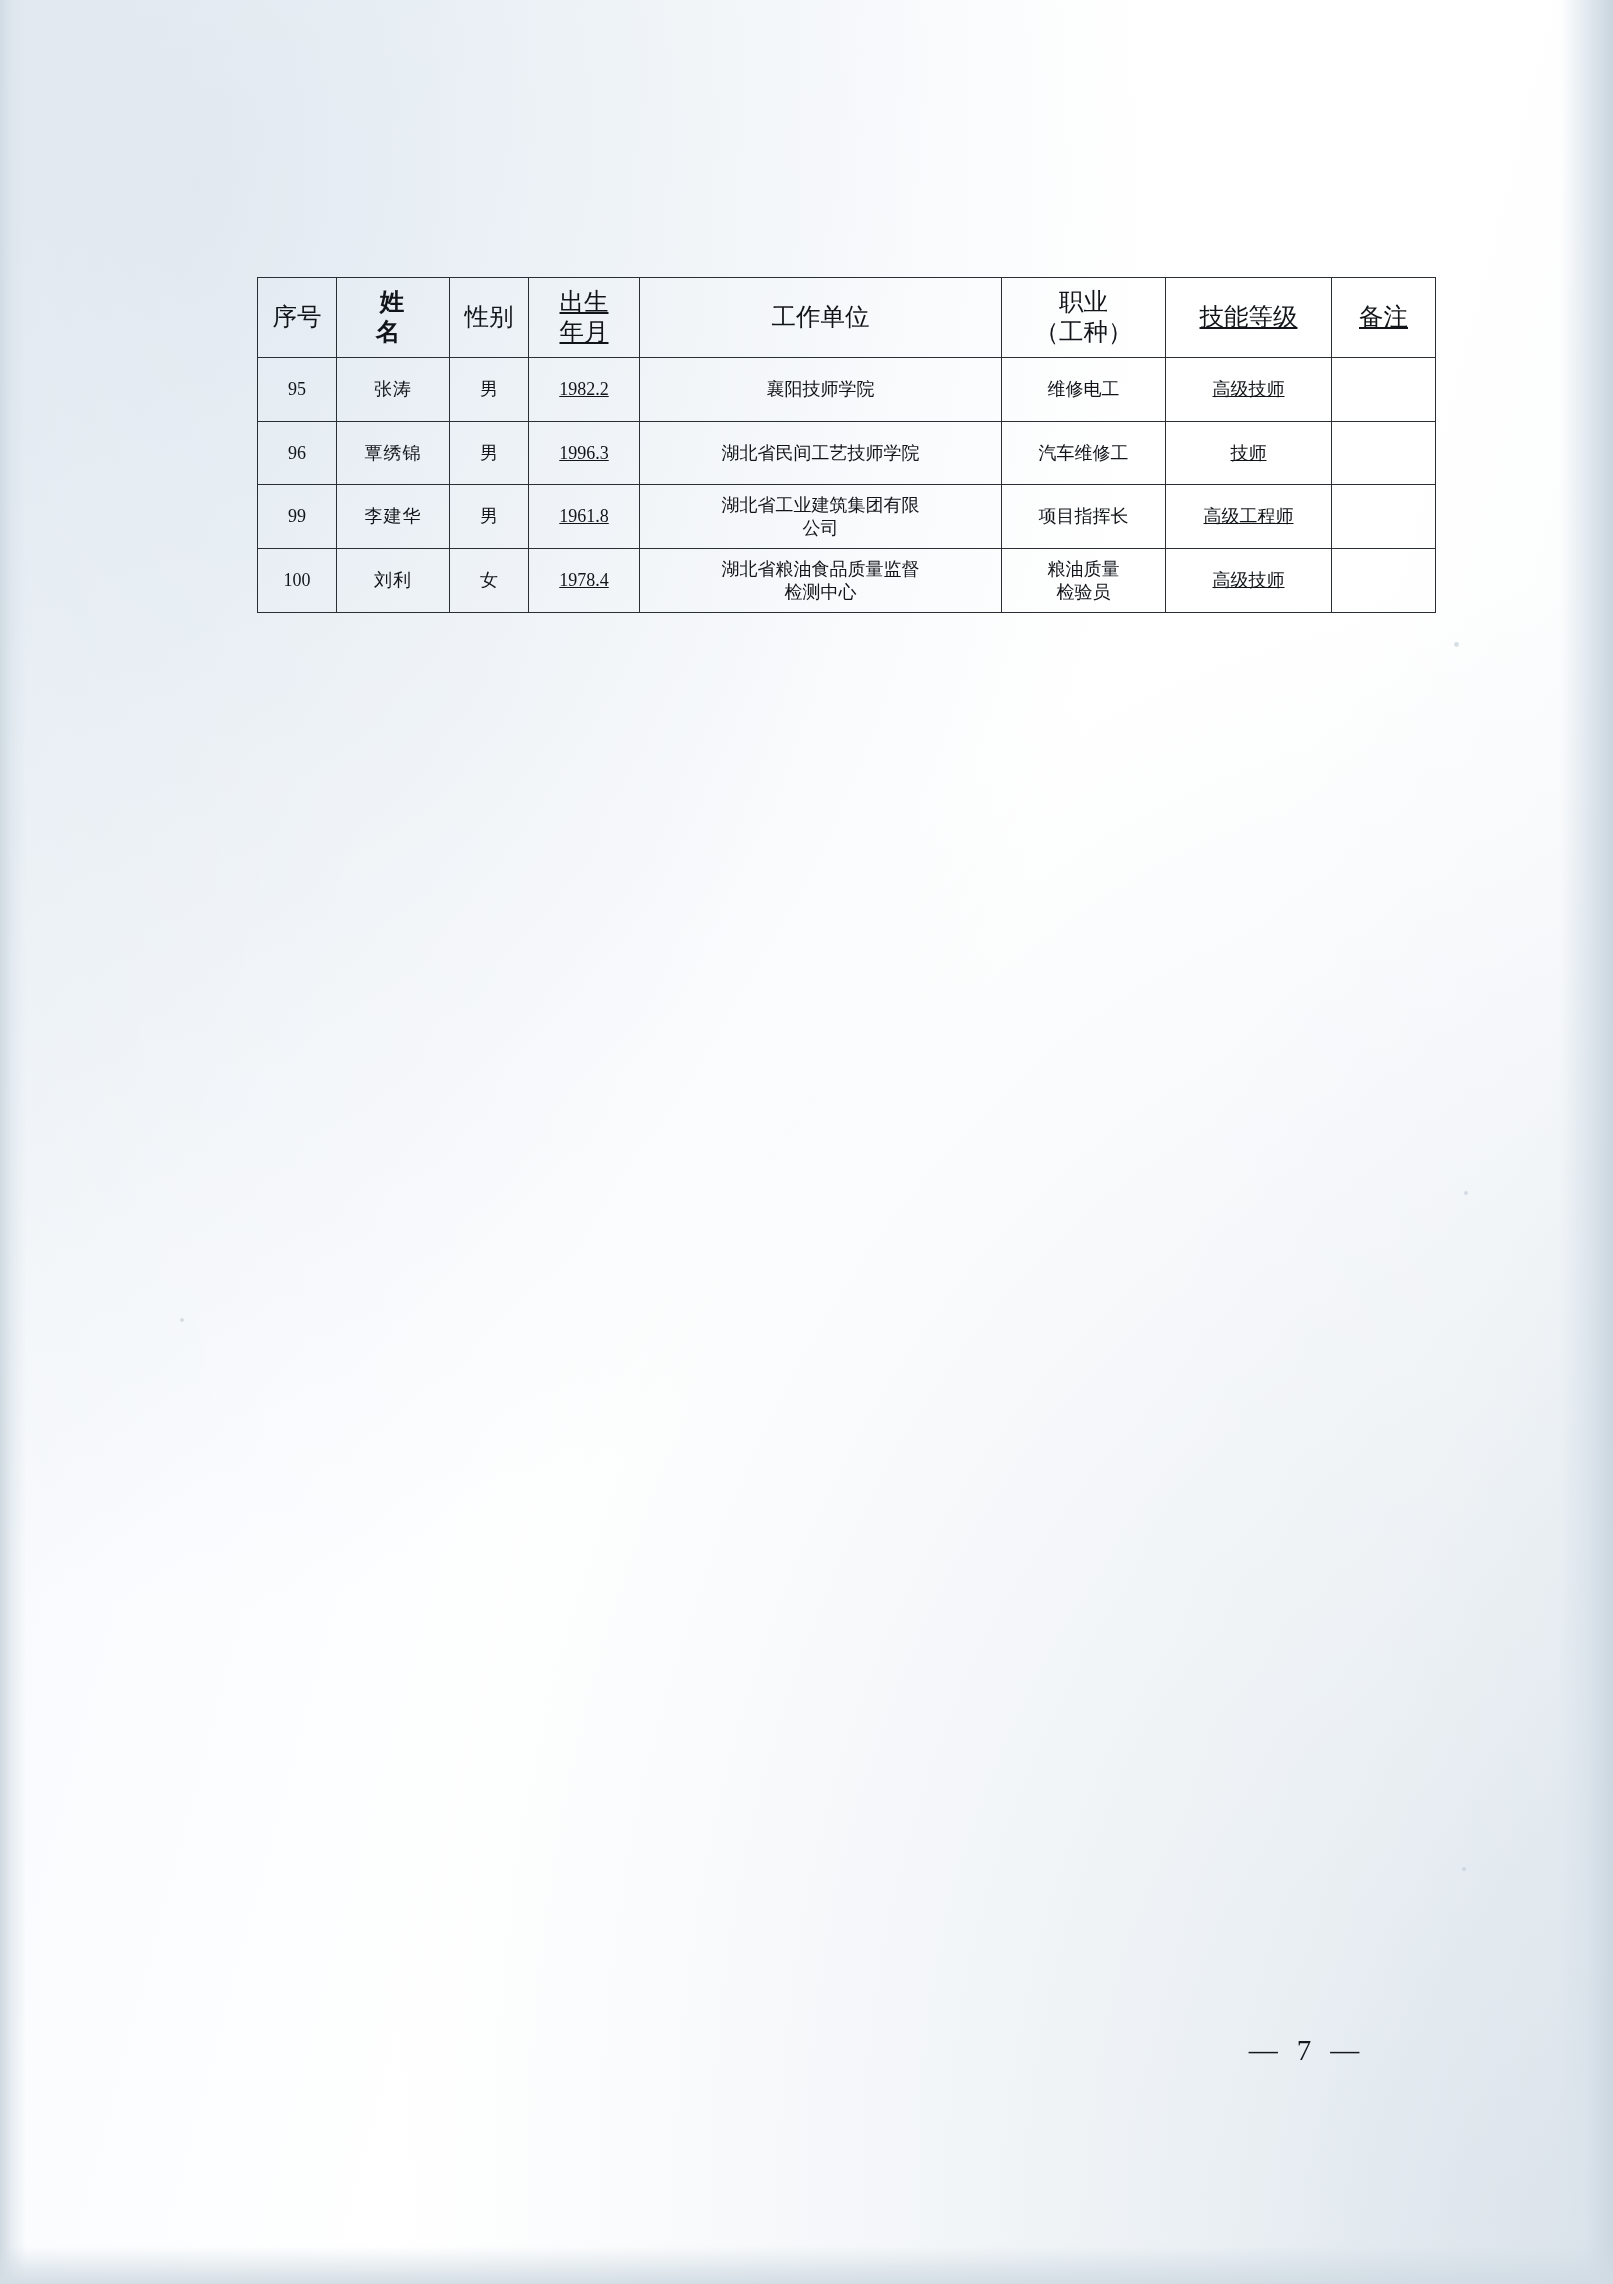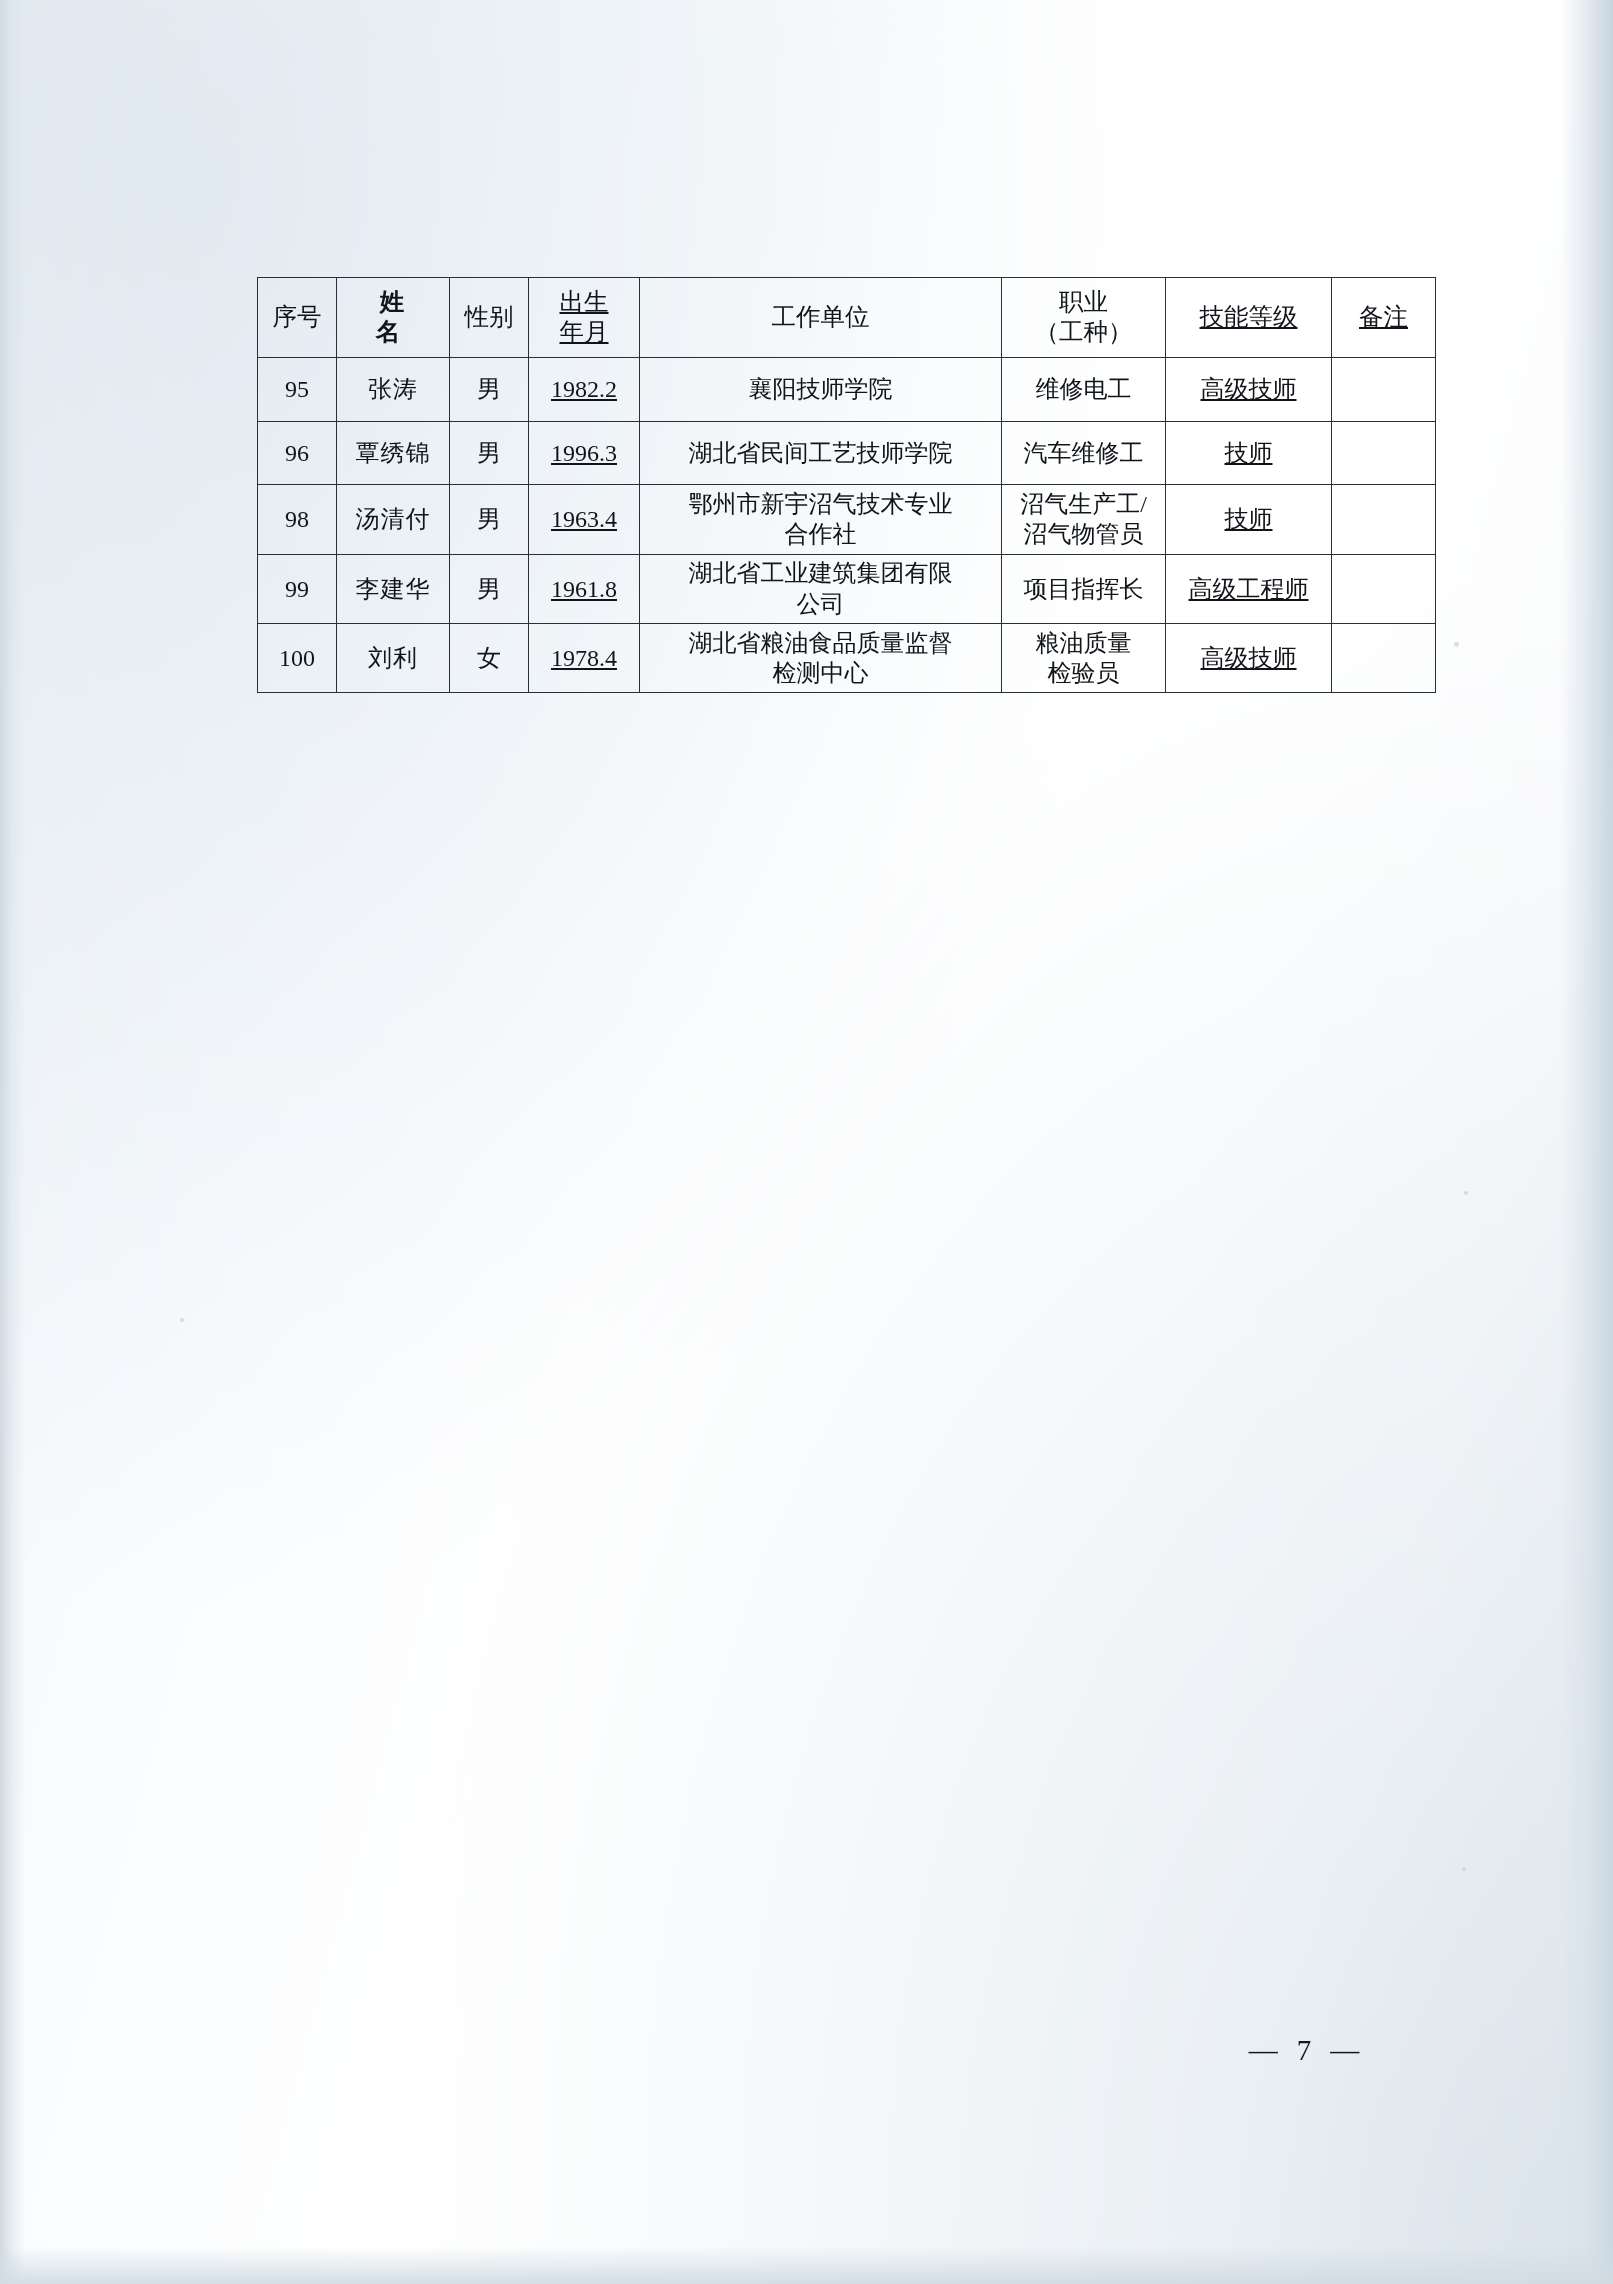--- a/index.html
+++ b/index.html
@@ -68,21 +68,21 @@
     width: 1137px;
     border-collapse: collapse;
     table-layout: fixed;
     color: #111418;
   }
   table.roster td, table.roster th {
     border: 1.6px solid #2a2f35;
     text-align: center;
     vertical-align: middle;
     font-weight: normal;
-    font-size: 24px;
+    font-size: 18px;
     line-height: 1.26;
     padding: 3.9px 2px;
     font-family: "Liberation Serif", serif;
   }
   table.roster thead td {
     height: 71px;
     font-size: 24.5px;
   }
   table.roster tbody td {
     height: 55px;
@@ -183,36 +183,20 @@
           <div></div>
         </td>
         <td class="c-job two-line">
           <div>汽车维修工</div>
           <div></div>
         </td>
         <td class="c-level">技师</td>
         <td class="c-note"></td>
       </tr>
       <tr>
-        <td class="c-seq">98</td>
-        <td class="c-name name-cell">汤清付</td>
-        <td class="c-sex">男</td>
-        <td class="c-birth">1963.4</td>
-        <td class="c-unit two-line">
-          <div>鄂州市新宇沼气技术专业</div>
-          <div>合作社</div>
-        </td>
-        <td class="c-job two-line">
-          <div>沼气生产工/</div>
-          <div>沼气物管员</div>
-        </td>
-        <td class="c-level">技师</td>
-        <td class="c-note"></td>
-      </tr>
-      <tr>
         <td class="c-seq">99</td>
         <td class="c-name name-cell">李建华</td>
         <td class="c-sex">男</td>
         <td class="c-birth">1961.8</td>
         <td class="c-unit two-line">
           <div>湖北省工业建筑集团有限</div>
           <div>公司</div>
         </td>
         <td class="c-job two-line">
           <div>项目指挥长</div>

